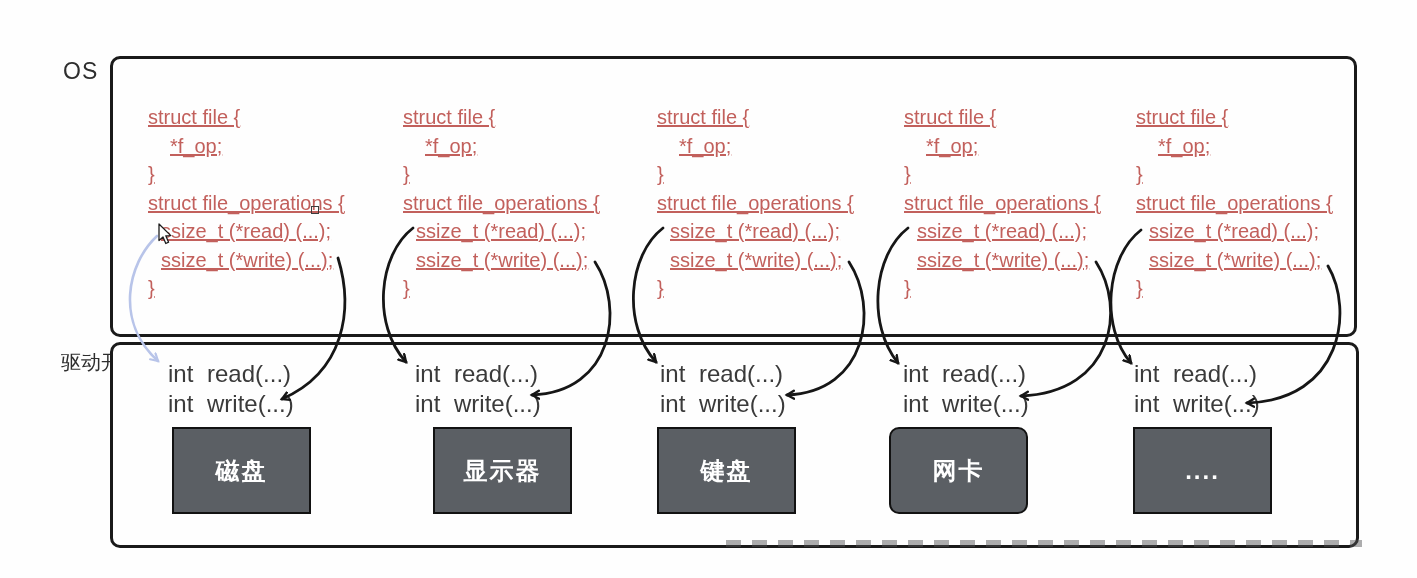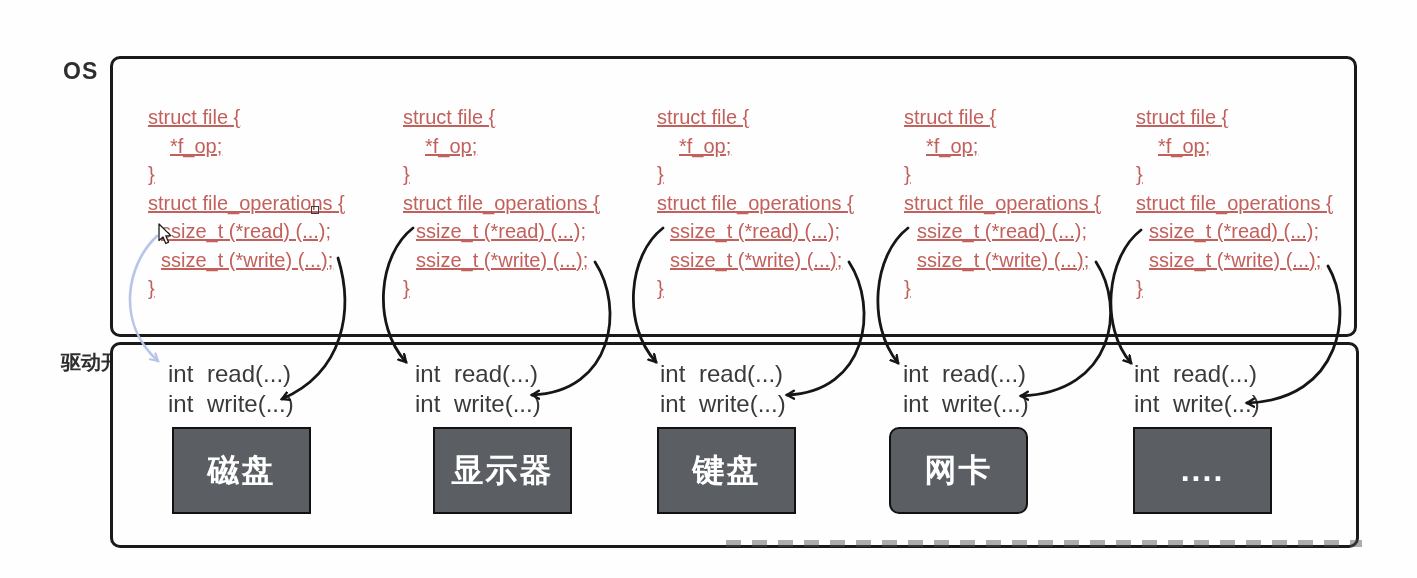--- a/index.html
+++ b/index.html
@@ -18,21 +18,21 @@
     background:#fefefe;
     box-sizing:border-box;
   }
   #os-box{left:110px;top:56px;width:1247px;height:281px;}
   #driver-box{left:110px;top:342px;width:1249px;height:206px;}
 
   
   .side-label{
     position:absolute;
     color:#2e2e2e;
-    font-weight:bold;
+    font-weight:normal;
   }
   #os-label{left:63px;top:58px;font-size:23px;letter-spacing:1px;}
   #driver-label{left:16px;top:349px;font-size:20px;margin-left:45px;}
 
   
   .code-col{
     position:absolute;
     top:103px;
     color:#c2605c;
     font-size:20px;
@@ -61,21 +61,21 @@
     top:427px;
     width:139px;height:87px;
     background:#5b5f64;
     border:2.5px solid #121212;
     box-sizing:border-box;
     display:flex;align-items:center;justify-content:center;
   }
   .device-label{
     color:#ffffff;
     font-weight:bold;
-    font-size:32px;
+    font-size:24px;
     letter-spacing:2px;
     white-space:nowrap;
   }
 
   
   #arrow-layer{
     position:absolute;left:0;top:0;width:1417px;height:578px;
     pointer-events:none;
   }
 

